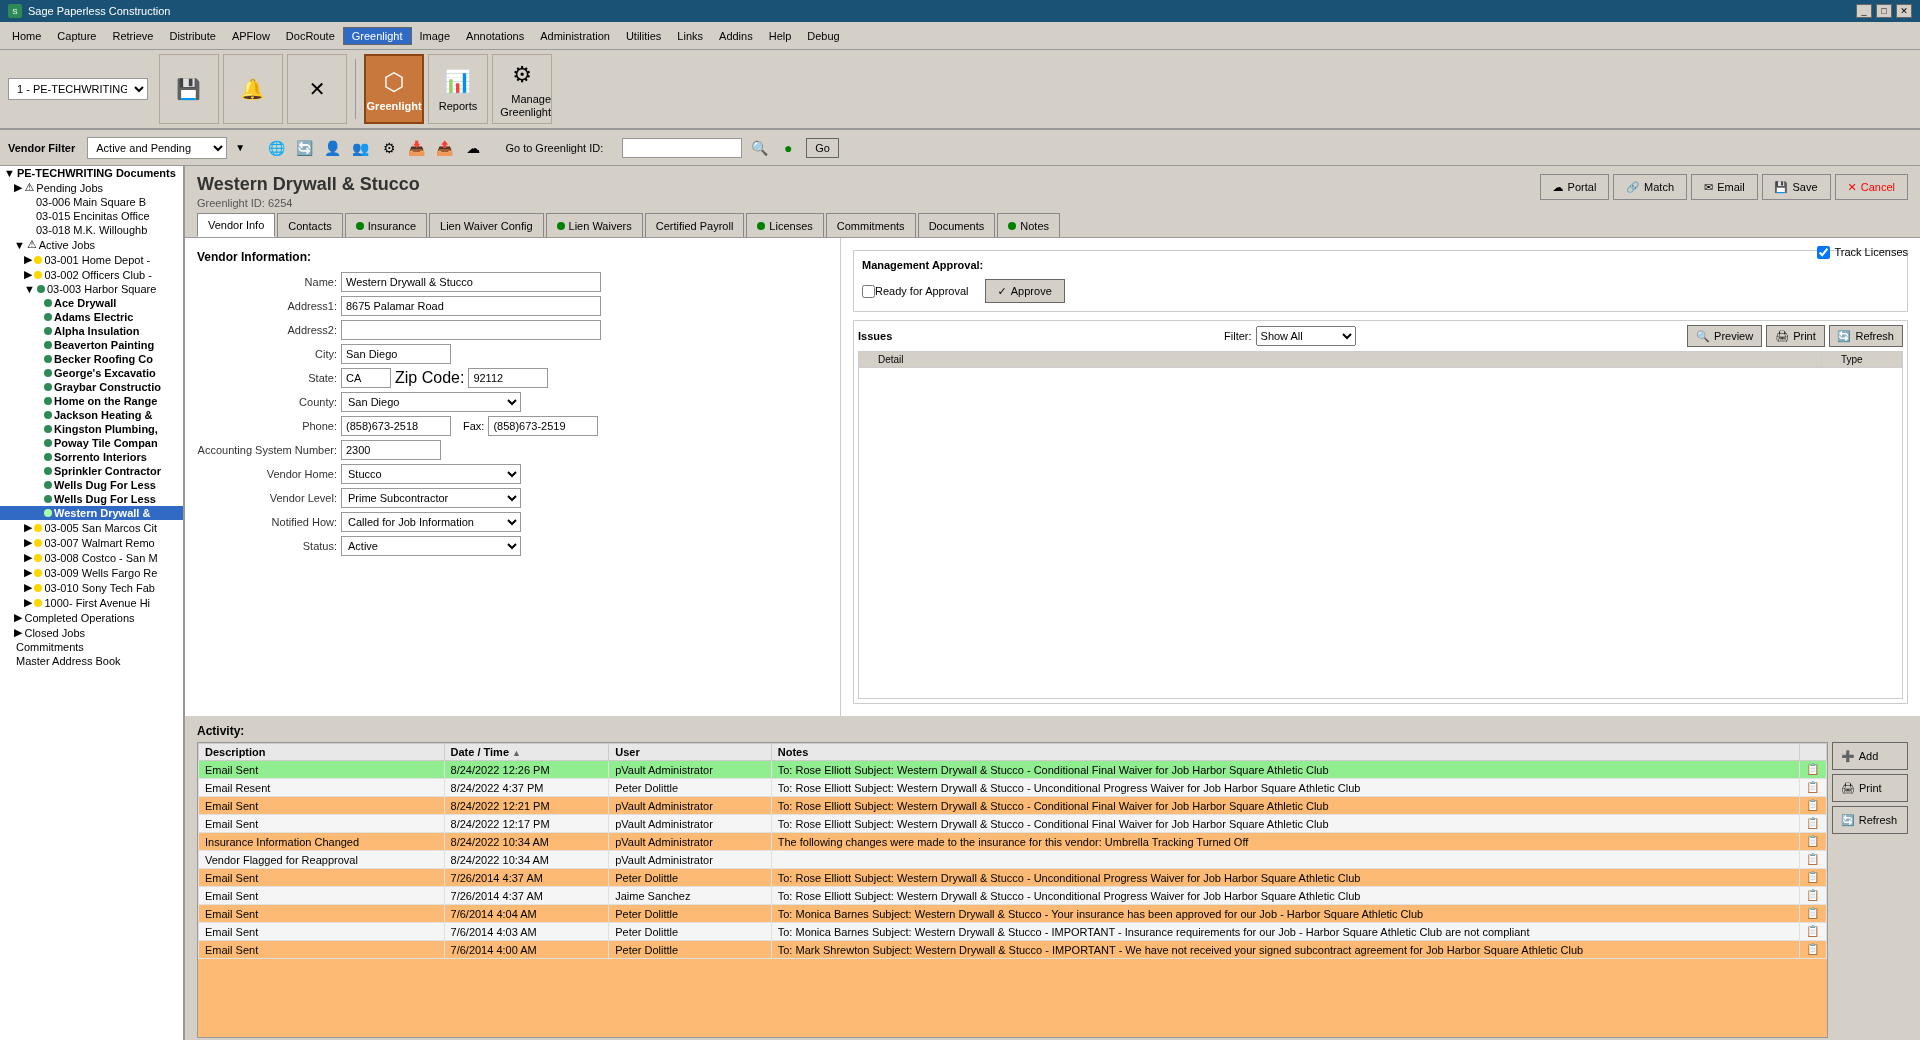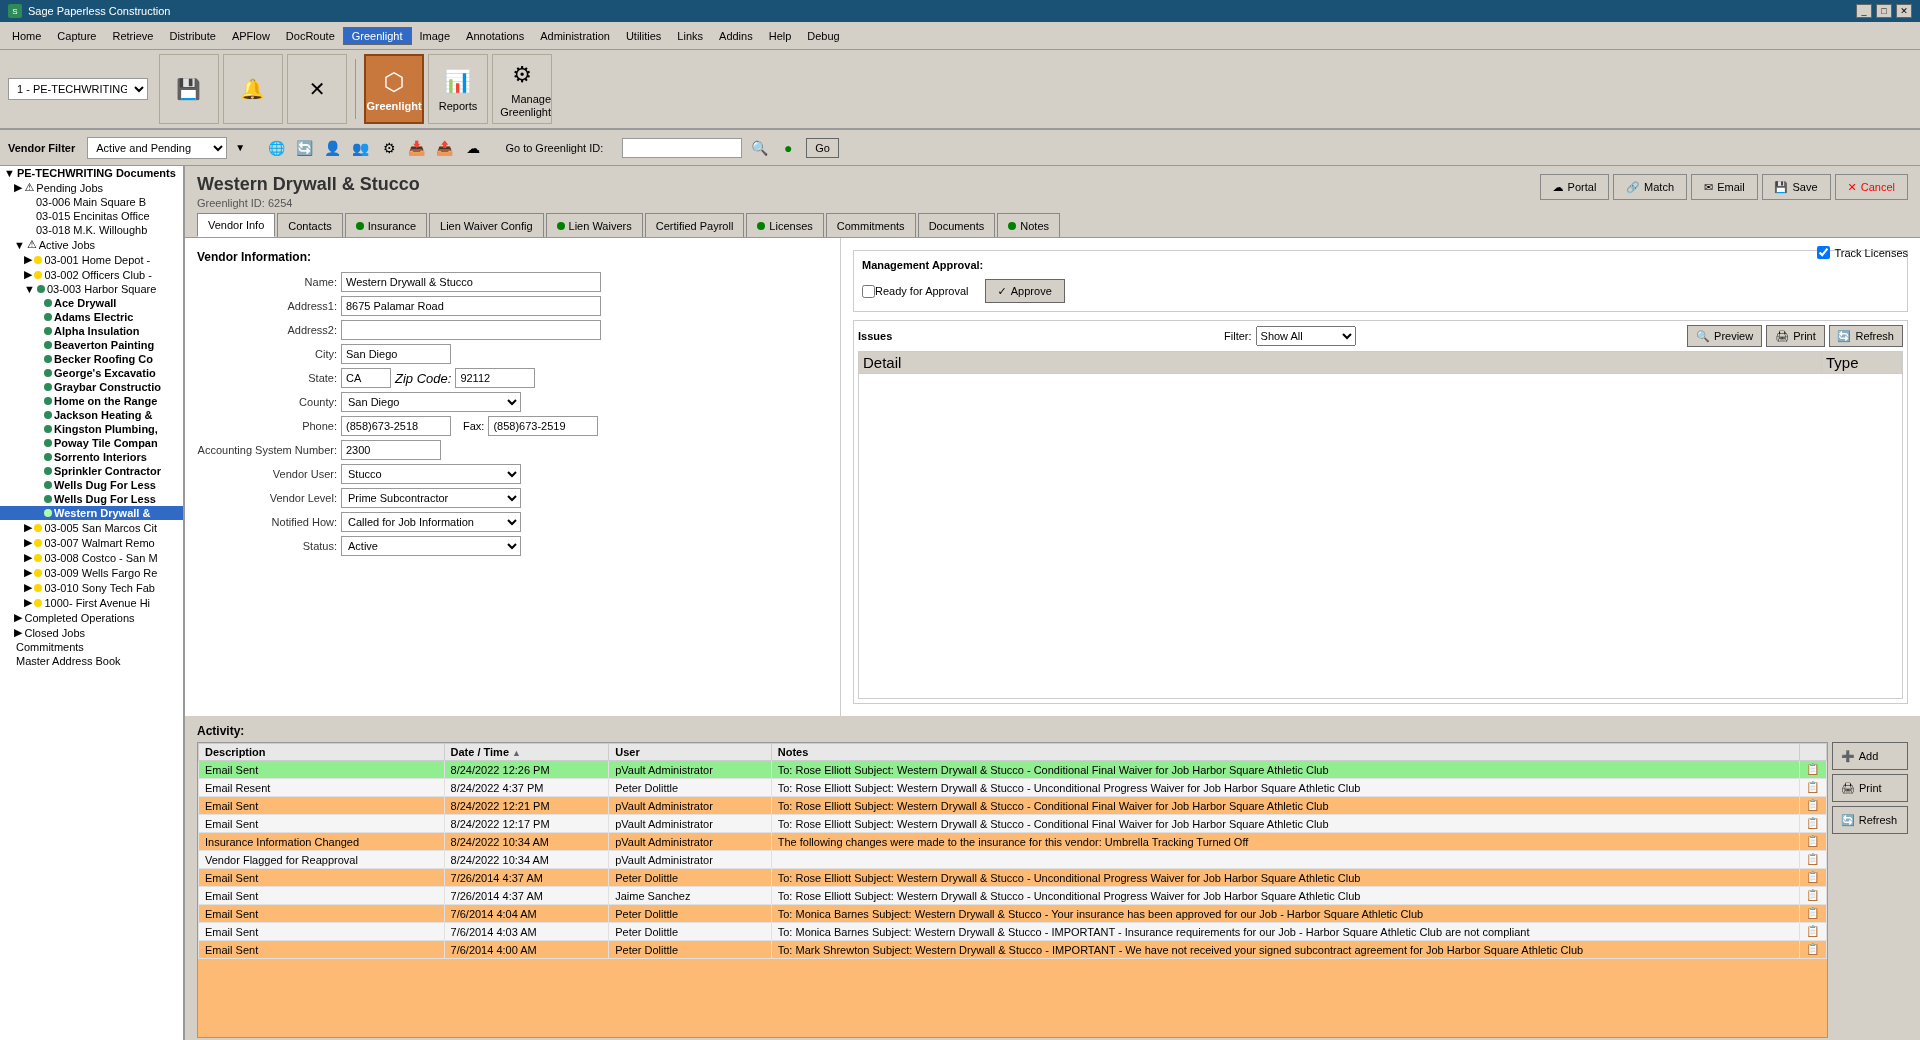--- a/index.html
+++ b/index.html
@@ -85,41 +85,41 @@
 
     
     .issues-section { border: 1px solid #ccc; padding: 4px; flex: 1; display: flex; flex-direction: column; }
     .issues-header { display: flex; align-items: center; justify-content: space-between; margin-bottom: 4px; }
     .issues-title { font-weight: bold; }
     .issues-filter { display: flex; align-items: center; gap: 4px; }
     .issues-buttons { display: flex; gap: 4px; }
     .issues-btn { height: 22px; padding: 0 8px; background: #d4d0c8; border: 1px solid #666; cursor: pointer; display: flex; align-items: center; gap: 4px; font-size: 11px; }
     .issues-table { flex: 1; border: 1px solid #ccc; }
     .issues-table-header { display: flex; background: #d4d0c8; border-bottom: 1px solid #ccc; }
-    .issues-col { padding: 2px 4px; border-right: 1px solid #ccc; font-size: 15px; }
+    .issues-col { padding: 2px 19px; border-right: 1px solid #ccc; font-size: 10px; }
 
     
     .activity-section { background: #d4d0c8; padding: 8px 12px; display: flex; flex-direction: column; height: 330px; }
     .activity-title { font-weight: bold; margin-bottom: 4px; font-size: 12px; }
     .activity-table-container { flex: 1; overflow-y: auto; border: 1px solid #999; background: #fdba74; }
     .activity-table { width: 100%; border-collapse: collapse; }
     .activity-table th { background: #e8e8e8; border: 1px solid #ccc; padding: 2px 6px; font-size: 11px; text-align: left; position: sticky; top: 0; }
     .activity-table td { border: 1px solid #e0e0e0; padding: 2px 6px; font-size: 11px; }
     .activity-table tr:nth-child(even) { background: #f5f5f5; }
     .activity-table tr.highlighted { background: #90ee90; }
     .right-btn { height: 28px; padding: 0 8px; background: #d4d0c8; border: 1px solid #666; cursor: pointer; display: flex; align-items: center; gap: 4px; font-size: 11px; }
 
     
     ::-webkit-scrollbar { width: 14px; height: 14px; }
     ::-webkit-scrollbar-track { background: #d4d0c8; }
     ::-webkit-scrollbar-thumb { background: #a0998e; border: 1px solid #888; }
 
-    .track-licenses { display: flex; align-items: center; gap: 4px; font-size: 11px; position: absolute; right: 12px; top: 8px; }
+    .track-licenses { display: flex; gap: 4px; font-size: 11px; position: absolute; right: 12px; top: 8px; }
     .relative-pos { position: relative; }
-    .zip-label { font-size: 13px; font-style: italic; }
+    .zip-label { font-size: 16px; }
 
     .vendor-filter-label { font-size: 11px; font-weight: bold; margin-right: 4px; }
     .filter-dropdown { height: 22px; border: 1px solid #999; background: white; padding: 0 4px; font-size: 11px; width: 140px; }
 
     .sort-arrow { font-size: 9px; color: #666; }
   </style>
 </head>
 <body>
 
 <div class="title-bar">
@@ -469,21 +469,21 @@
           <span class="form-label">Phone:</span>
           <input type="text" class="form-input form-input-sm" value="(858)673-2518" style="width: 110px;">
           <span style="margin-left:8px;">Fax:</span>
           <input type="text" class="form-input form-input-sm" value="(858)673-2519" style="width: 110px;">
         </div>
         <div class="form-row">
           <span class="form-label">Accounting System Number:</span>
           <input type="text" class="form-input" style="width: 100px;" value="2300">
         </div>
         <div class="form-row">
-          <span class="form-label">Vendor User:</span>
+          <span class="form-label">Vendor Home:</span>
           <select class="form-select">
             <option>Stucco</option>
           </select>
         </div>
         <div class="form-row">
           <span class="form-label">Vendor Level:</span>
           <select class="form-select">
             <option>Prime Subcontractor</option>
           </select>
         </div>

